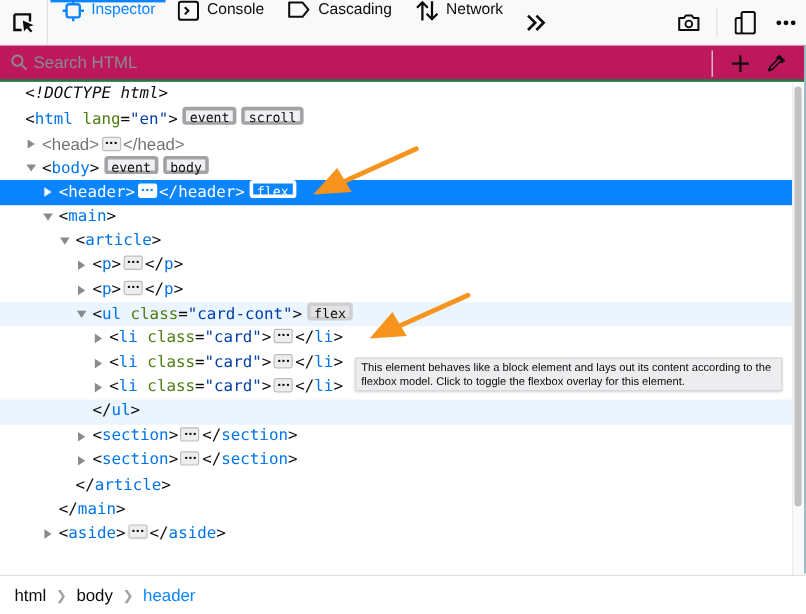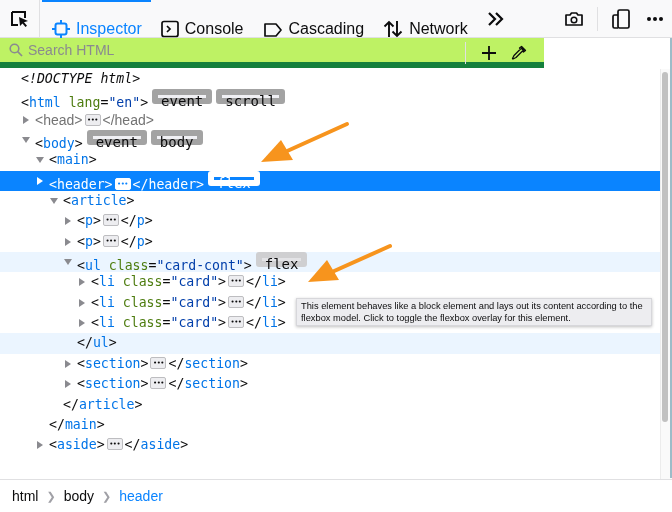--- a/index.html
+++ b/index.html
@@ -7,37 +7,37 @@
   body { font-family: "Liberation Sans", sans-serif; position: relative; color: #0c0c0d; }
 
   
   .toolbar {
     position: absolute; left: 0; top: 0; width: 672px; height: 38px;
     background: #f9f9fa; border-bottom: 1px solid #e0e0e2;
     display: flex; align-items: center;
   }
   .tb-pick { width: 40px; height: 38px; display: flex; align-items: center; justify-content: center; border-right: 1px solid #e0e0e2; margin-right: 2px; }
   .tab {
-    height: 38px; display: flex; align-items: flex-end; padding: 0 9px 0 10px;
-    font-size: 16px; color: #0c0c0d; position: relative; white-space: nowrap;
+    height: 38px; display: flex; align-items: flex-start; padding: 0 9px 0 10px;
+    font-size: 13px; color: #0c0c0d; position: relative; white-space: nowrap;
   }
   .tab .ico { margin-right: 6px; display: inline-flex; align-items: center; }
   .tab.selected { color: #0a84ff; }
   .tab.selected::before {
     content: ""; position: absolute; left: 0; right: 0; top: 0; height: 2px; background: #0a84ff;
   }
   .tb-chev { padding: 0 10px; display: flex; align-items: center; height: 38px; }
   .tb-right { position: absolute; right: 0; top: 0; height: 38px; display: flex; align-items: center; }
   .tb-btn { width: 34px; height: 38px; display: flex; align-items: center; justify-content: center; }
   .tb-sep { width: 1px; height: 24px; background: #e0e0e2; margin: 0 6px; }
 
   
   .searchbar {
-    position: absolute; left: 0; top: 38px; width: 544px; height: 30px;
-    border-bottom: 6px solid #15803d; background: #bef264; display: flex; align-items: center;
+    position: absolute; left: 0; top: 38px; width: 672px; height: 30px;
+    border-bottom: 2px solid #15803d; background: #be185d; display: flex; align-items: center;
   }
   .search-icon { margin-left: 9px; margin-right: 5px; display: inline-flex; }
   .search-input {
     border: none; outline: none; background: transparent; font-family: "Liberation Sans", sans-serif;
     font-size: 14px; color: #0c0c0d; width: 540px;
   }
   .search-input::placeholder { color: #8a8a8f; }
   .search-right { position: absolute; right: 10px; top: 0; height: 30px; display: flex; align-items: center; }
   .search-sep { width: 1px; height: 22px; background: #e0e0e2; margin-right: 8px; }
   .sr-btn { width: 30px; height: 30px; display: flex; align-items: center; justify-content: center; }
@@ -62,22 +62,22 @@
   .p { color: #0c0c0d; }
   .tg { color: #0074e8; }
   .at { color: #4d7c0f; }
   .av { color: #003eaa; }
   .dt { color: #0c0c0d; font-style: italic; }
   .row.selected .p, .row.selected .tg { color: #fff; }
   .head-tag { color: #737373; font-family: "Liberation Sans", sans-serif; font-size: 14px; }
 
   .badge {
     display: inline-block; height: 15px; line-height: 13px; padding: 0 3px; margin-left: 4px;
-    border: 6px solid #a3a3a3; border-radius: 3px; background: #f0f0f4; color: #0c0c0d;
-    font-family: "DejaVu Sans Mono", monospace; font-size: 14px; vertical-align: 1px;
+    border: 3px solid #a3a3a3; border-radius: 3px; background: #f0f0f4; color: #0c0c0d;
+    font-family: "DejaVu Sans Mono", monospace; font-size: 11px; vertical-align: 1px;
   }
   .badge.active { background: #e3e3e6; border-color: #cfcfd1; }
   .row.selected .badge { background: transparent; border-color: #ffffff; color: #ffffff; }
   .ellip {
     display: inline-block; width: 16px; height: 12px; border: 1px solid #bdbdc0; border-radius: 2px;
     background: #ededf0; vertical-align: -1px; margin: 0 2px; position: relative;
   }
   .ellip::after {
     content: "\2022\2022\2022"; position: absolute; left: 0; right: 0; top: -5px; text-align: center;
     font-size: 7px; letter-spacing: -0.5px; color: #0c0c0d; font-family: "DejaVu Sans", sans-serif;
@@ -233,32 +233,32 @@
     <span class="txt head-tag" style="left:35px"><span>&lt;head&gt;</span><span class="ellip"></span><span>&lt;/head&gt;</span></span>
   </div>
 
   <div class="row">
     <span class="twisty" style="left:21px">
         <span class="tw-open"></span>
       </span>
     <span class="txt" style="left:35px"><span class="p">&lt;</span><span class="tg">body</span><span class="p">&gt;</span><span class="badge">event</span><span class="badge">body</span></span>
   </div>
 
+  <div class="row selected">
+    <span class="twisty" style="left:35px">
+        <span class="tw-closed"></span>
+      </span>
+    <span class="txt" style="left:49px"><span class="p">&lt;</span><span class="tg">header</span><span class="p">&gt;</span><span class="ellip"></span><span class="p">&lt;/</span><span class="tg">header</span><span class="p">&gt;</span><span class="badge">flex</span></span>
+  </div>
+
   <div class="row">
     <span class="twisty" style="left:35px">
         <span class="tw-open"></span>
       </span>
     <span class="txt" style="left:49px"><span class="p">&lt;</span><span class="tg">main</span><span class="p">&gt;</span></span>
-  </div>
-
-  <div class="row selected">
-    <span class="twisty" style="left:35px">
-        <span class="tw-closed"></span>
-      </span>
-    <span class="txt" style="left:49px"><span class="p">&lt;</span><span class="tg">header</span><span class="p">&gt;</span><span class="ellip"></span><span class="p">&lt;/</span><span class="tg">header</span><span class="p">&gt;</span><span class="badge">flex</span></span>
   </div>
 
 
   <div class="row">
     <span class="twisty" style="left:49px">
         <span class="tw-open"></span>
       </span>
     <span class="txt" style="left:63px"><span class="p">&lt;</span><span class="tg">article</span><span class="p">&gt;</span></span>
   </div>
 

